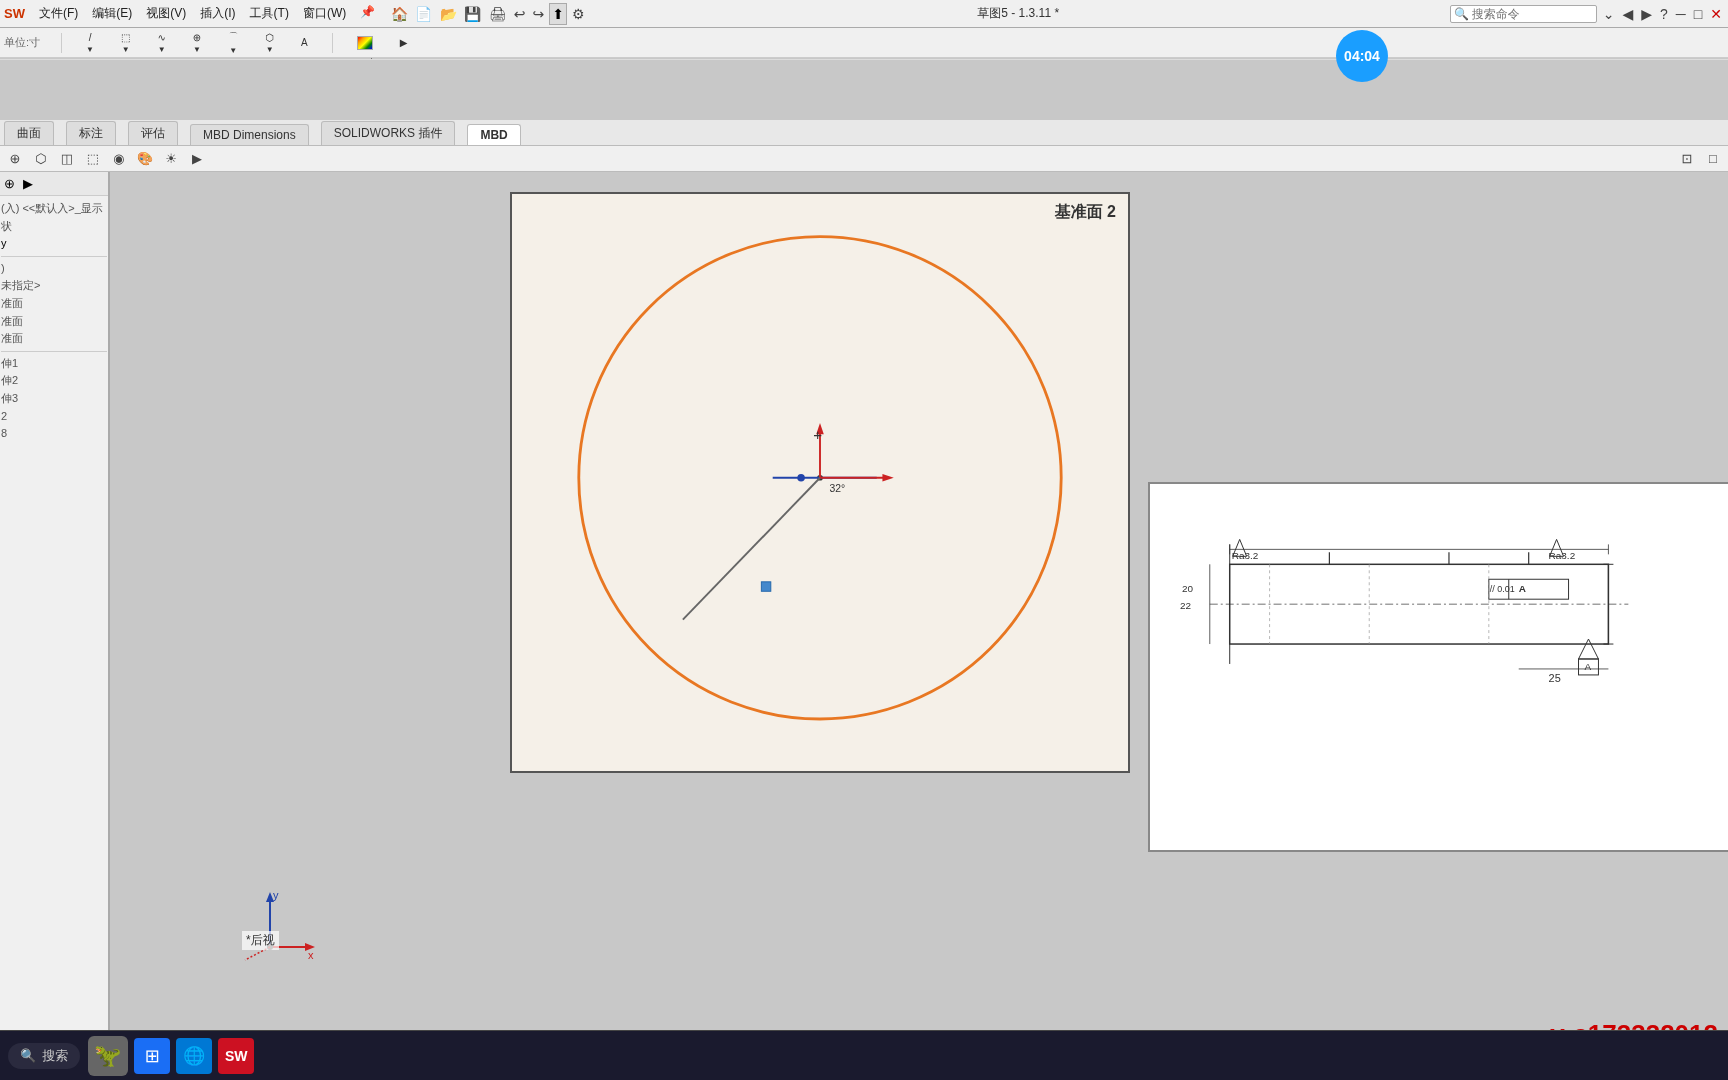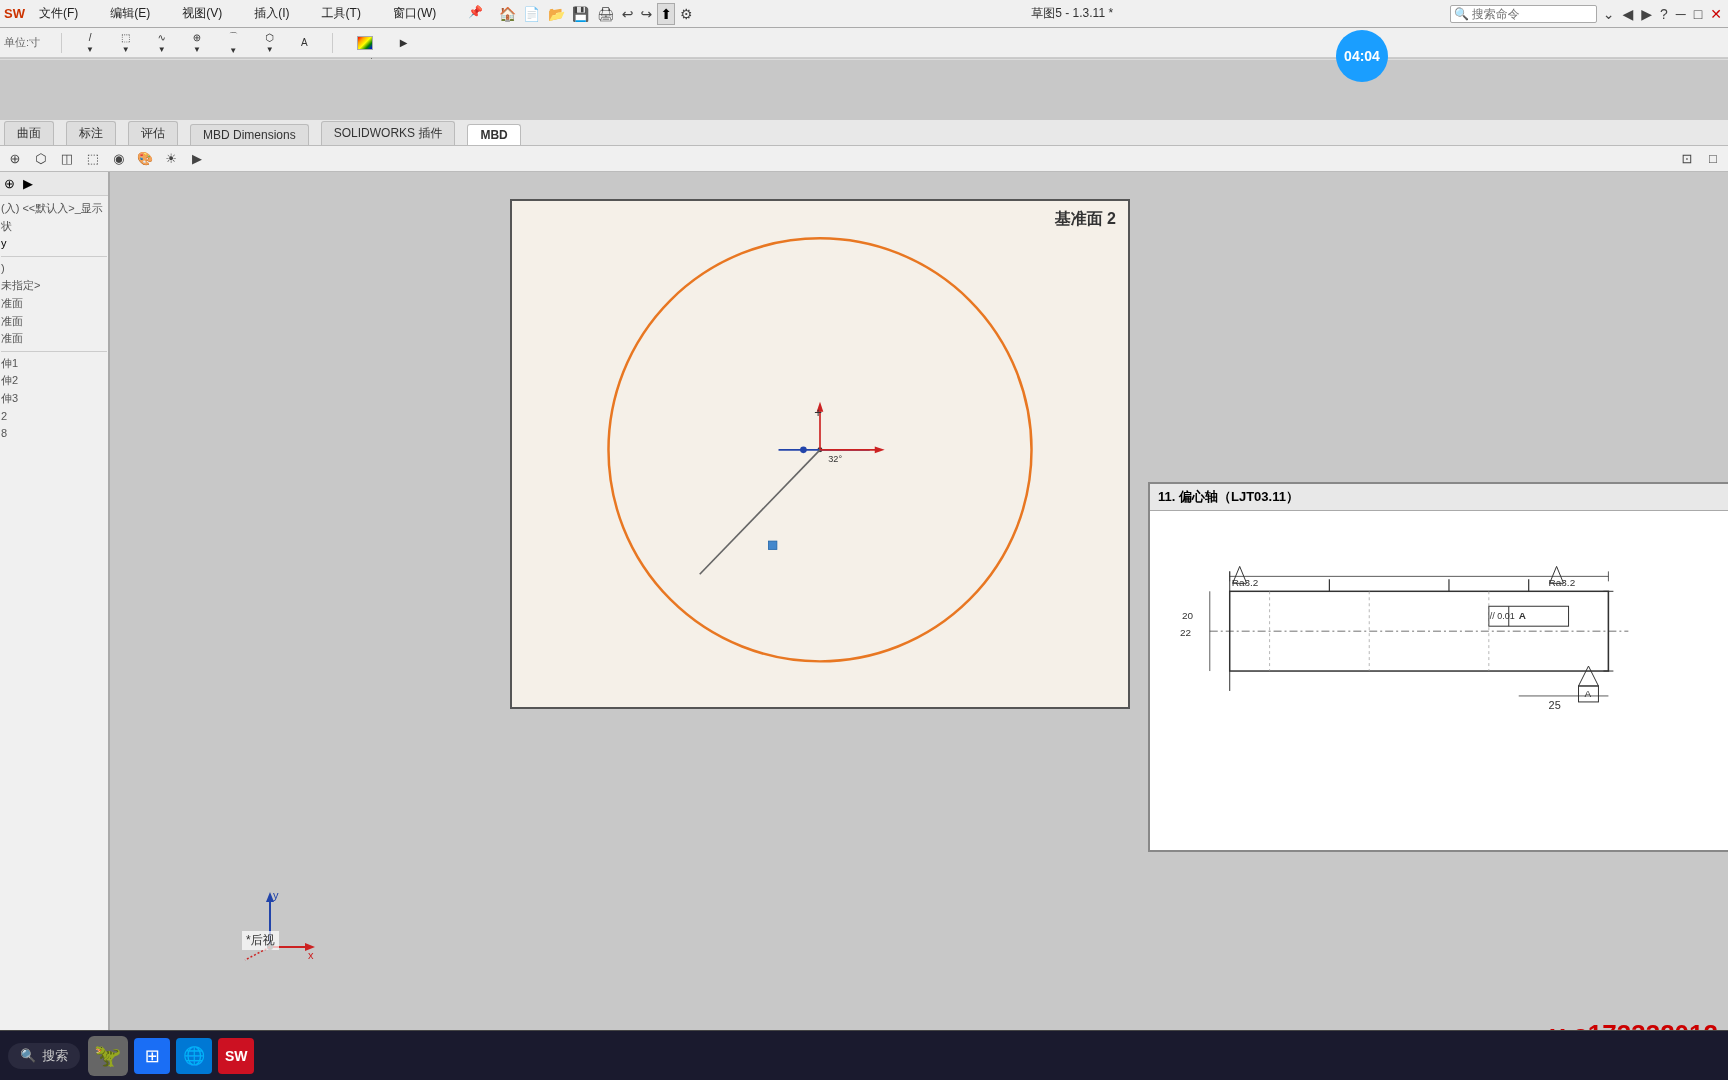--- a/index.html
+++ b/index.html
@@ -8,21 +8,21 @@
     
     #titlebar {
       width: 100%; height: 28px; background: #f0f0f0;
       display: flex; align-items: center; justify-content: space-between;
       border-bottom: 1px solid #aaa; padding: 0 4px;
       position: absolute; top: 0; left: 0; z-index: 100;
     }
     #titlebar .title-left { display: flex; align-items: center; gap: 8px; font-size: 12px; }
     #titlebar .title-center { font-size: 12px; color: #333; }
     #titlebar .title-right { display: flex; align-items: center; gap: 4px; }
-    #titlebar .menu-items { display: flex; gap: 20px; }
+    #titlebar .menu-items { display: flex; gap: 2px; }
     #titlebar .menu-item { padding: 2px 6px; cursor: pointer; font-size: 12px; color: #222; }
     #toolbar-row1 {
       height: 32px; display: flex; align-items: center; padding: 0 4px;
       border-bottom: 1px solid #ddd; gap: 2px;
     }
     #toolbar-row2 {
       height: 60px; display: flex; align-items: center; padding: 2px 4px; gap: 4px;
       border-bottom: 1px solid #ddd; overflow: hidden;
     }
     .tb-group {
@@ -77,22 +77,22 @@
     #left-panel .prop-value { color: #000; }
 
     
     #main-canvas {
       position: absolute; top: 172px; left: 110px; right: 0; bottom: 50px;
       background: #c8c8c8; overflow: hidden;
     }
 
     
     #drawing-area {
-      position: absolute; top: 20px; left: 400px; width: 620px; height: 510px;
-      background: #f5f0e8; border: 2px solid #555; margin-top: 7px;
+      position: absolute; top: 20px; left: 400px; width: 620px; height: 581px;
+      background: #f5f0e8; border: 2px solid #555;
     }
     #drawing-label {
       position: absolute; top: 8px; right: 12px; font-size: 16px; font-weight: bold; color: #333;
     }
 
     
     #circle-svg {
       position: absolute; top: 0; left: 0; width: 100%; height: 100%;
     }
 
@@ -462,21 +462,20 @@
 
       <circle cx="30" cy="60" r="3" fill="#555"></circle>
 
       <line x1="30" y1="60" x2="5" y2="73" stroke="#cc2222" stroke-width="1.5" stroke-dasharray="2,2"></line>
     </svg>
   </div>
 
   <div style="position:absolute;bottom:80px;left:132px;font-size:12px;color:#333;background:rgba(255,255,255,0.7);padding:1px 4px;">*后视</div>
 
   <div id="right-panel">
-    <div id="right-panel-title">11. 偏心轴（LJT03.11）</div>
     <div id="ref-drawing">
       
       <svg width="100%" height="100%" viewBox="0 0 580 340">
 
         <rect width="580" height="340" fill="#fff"></rect>
 
         <rect x="80" y="80" width="380" height="80" fill="none" stroke="#333" stroke-width="1.5"></rect>
 
         <line x1="60" y1="120" x2="480" y2="120" stroke="#333" stroke-width="0.7" stroke-dasharray="8,3,2,3"></line>
 

